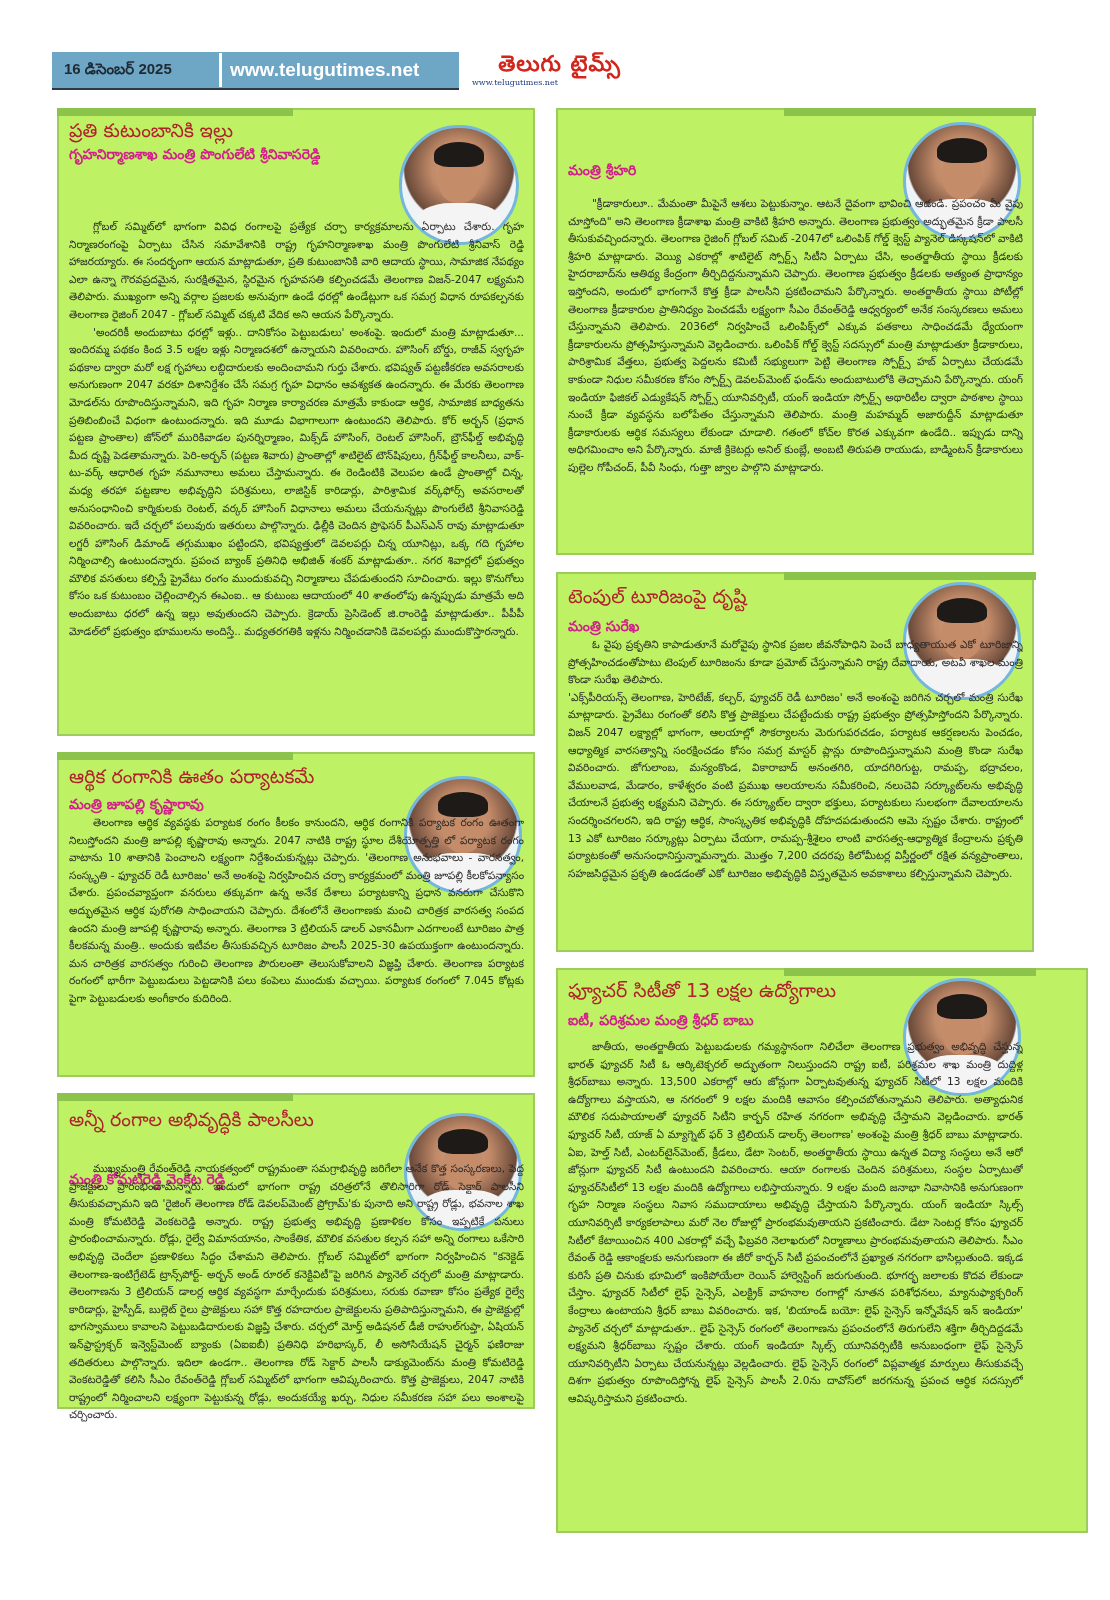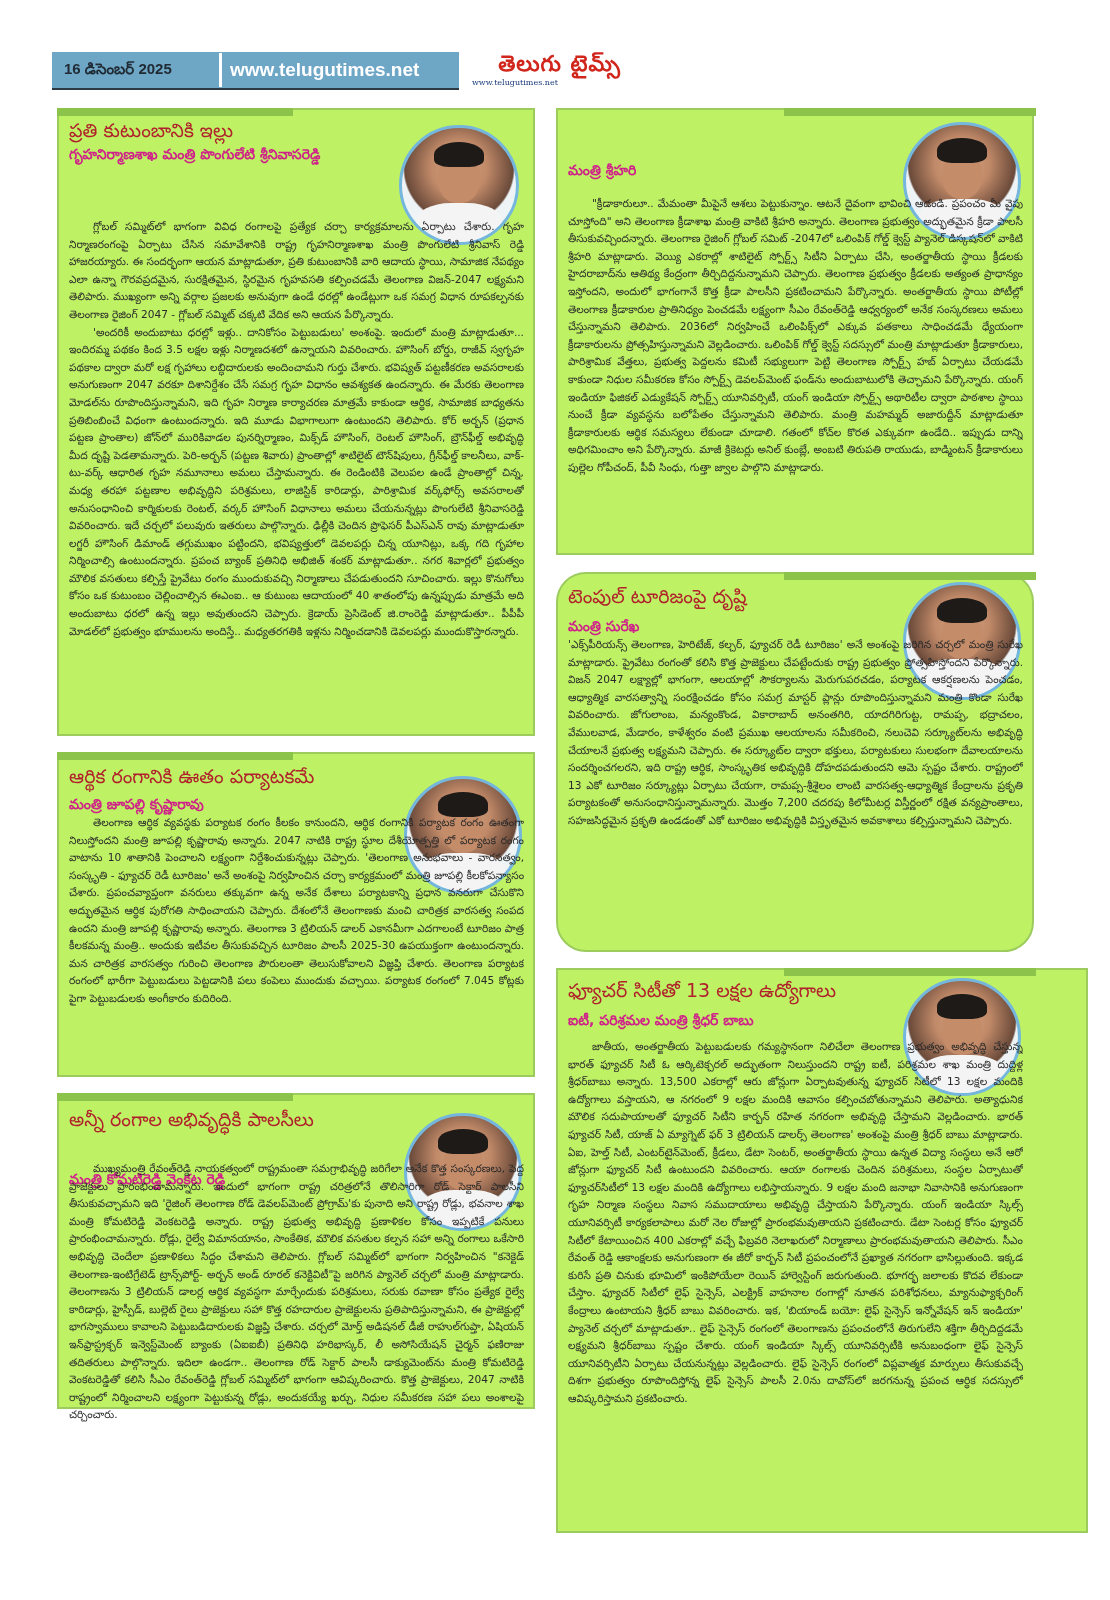--- a/index.html
+++ b/index.html
@@ -100,30 +100,31 @@
   <div class="photo" style="left:345px; top:12px; width:118px; height:118px;">
     <div class="body"></div>
       <div class="face"></div>
       <div class="hair"></div>
   </div>
   <div class="art-body" style="left:10px; top:85px; width:455px; height:355px; overflow:hidden;">
     <p>"క్రీడాకారులూ.. మేమంతా మీపైనే ఆశలు పెట్టుకున్నాం. ఆటనే దైవంగా భావించి ఆడండి. ప్రపంచం మీ వైపు చూస్తోంది" అని తెలంగాణ క్రీడాశాఖ మంత్రి వాకిటి శ్రీహరి అన్నారు. తెలంగాణ ప్రభుత్వం అద్భుతమైన క్రీడా పాలసీ తీసుకువచ్చిందన్నారు. తెలంగాణ రైజింగ్ గ్లోబల్ సమిట్ -2047లో ఒలింపిక్ గోల్డ్ క్వెస్ట్ ప్యానెల్ డిస్కషన్‌లో వాకిటి శ్రీహరి మాట్లాడారు. వెయ్యి ఎకరాల్లో శాటిలైట్ స్పోర్ట్స్ సిటీని ఏర్పాటు చేసి, అంతర్జాతీయ స్థాయి క్రీడలకు హైదరాబాద్‌ను ఆతిథ్య కేంద్రంగా తీర్చిదిద్దనున్నామని చెప్పారు. తెలంగాణ ప్రభుత్వం క్రీడలకు అత్యంత ప్రాధాన్యం ఇస్తోందని, అందులో భాగంగానే కొత్త క్రీడా పాలసీని ప్రకటించామని పేర్కొన్నారు. అంతర్జాతీయ స్థాయి పోటీల్లో తెలంగాణ క్రీడాకారుల ప్రాతినిధ్యం పెంచడమే లక్ష్యంగా సీఎం రేవంత్‌రెడ్డి ఆధ్వర్యంలో అనేక సంస్కరణలు అమలు చేస్తున్నామని తెలిపారు. 2036లో నిర్వహించే ఒలింపిక్స్‌లో ఎక్కువ పతకాలు సాధించడమే ధ్యేయంగా క్రీడాకారులను ప్రోత్సహిస్తున్నామని వెల్లడించారు. ఒలింపిక్ గోల్డ్ క్వెస్ట్ సదస్సులో మంత్రి మాట్లాడుతూ క్రీడాకారులు, పారిశ్రామిక వేత్తలు, ప్రభుత్వ పెద్దలను కమిటీ సభ్యులుగా పెట్టి తెలంగాణ స్పోర్ట్స్ హబ్ ఏర్పాటు చేయడమే కాకుండా నిధుల సమీకరణ కోసం స్పోర్ట్స్ డెవలప్‌మెంట్ ఫండ్‌ను అందుబాటులోకి తెచ్చామని పేర్కొన్నారు. యంగ్ ఇండియా ఫిజికల్ ఎడ్యుకేషన్ స్పోర్ట్స్ యూనివర్సిటీ, యంగ్ ఇండియా స్పోర్ట్స్ అథారిటీల ద్వారా పాఠశాల స్థాయి నుంచే క్రీడా వ్యవస్థను బలోపేతం చేస్తున్నామని తెలిపారు. మంత్రి మహమ్మద్ అజారుద్దీన్ మాట్లాడుతూ క్రీడాకారులకు ఆర్థిక సమస్యలు లేకుండా చూడాలి. గతంలో కోచ్‌ల కొరత ఎక్కువగా ఉండేది.. ఇప్పుడు దాన్ని అధిగమించాం అని పేర్కొన్నారు. మాజీ క్రికెటర్లు అనిల్ కుంబ్లే, అంబటి తిరుపతి రాయుడు, బాడ్మింటన్ క్రీడాకారులు పుల్లెల గోపీచంద్, పీవీ సింధు, గుత్తా జ్వాల పాల్గొని మాట్లాడారు.</p>
   </div>
 </div>
 
-<div class="article" style="left:556px; top:572px; width:478px; height:380px;border-radius:30px;">
+<div class="article" style="left:556px; top:572px; width:478px; height:380px;">
   <div class="topbar" style="left:226px; width:252px;"></div>
   <div class="art-title" style="left:10px; top:10px;">టెంపుల్ టూరిజంపై దృష్టి</div>
   <div class="art-byline" style="left:10px; top:42px;">మంత్రి సురేఖ</div>
   <div class="photo" style="left:345px; top:8px; width:118px; height:118px;">
     <div class="body"></div>
       <div class="face"></div>
       <div class="hair"></div>
   </div>
   <div class="art-body" style="left:10px; top:62px; width:455px; height:312px; overflow:hidden;">
+    <p>ఓ వైపు ప్రకృతిని కాపాడుతూనే మరోవైపు స్థానిక ప్రజల జీవనోపాధిని పెంచే బాధ్యతాయుత ఎకో టూరిజాన్ని ప్రోత్సహించడంతోపాటు టెంపుల్ టూరిజంను కూడా ప్రమోట్ చేస్తున్నామని రాష్ట్ర దేవాదాయ, అటవీ శాఖల మంత్రి కొండా సురేఖ తెలిపారు.</p>
     <p style="text-indent:0;">'ఎక్స్‌పీరియన్స్ తెలంగాణ, హెరిటేజ్, కల్చర్, ఫ్యూచర్ రెడీ టూరిజం' అనే అంశంపై జరిగిన చర్చలో మంత్రి సురేఖ మాట్లాడారు. ప్రైవేటు రంగంతో కలిసి కొత్త ప్రాజెక్టులు చేపట్టేందుకు రాష్ట్ర ప్రభుత్వం ప్రోత్సహిస్తోందని పేర్కొన్నారు. విజన్ 2047 లక్ష్యాల్లో భాగంగా, ఆలయాల్లో సౌకర్యాలను మెరుగుపరచడం, పర్యాటక ఆకర్షణలను పెంచడం, ఆధ్యాత్మిక వారసత్వాన్ని సంరక్షించడం కోసం సమగ్ర మాస్టర్ ప్లాన్లు రూపొందిస్తున్నామని మంత్రి కొండా సురేఖ వివరించారు. జోగులాంబ, మన్యంకొండ, వికారాబాద్ అనంతగిరి, యాదగిరిగుట్ట, రామప్ప, భద్రాచలం, వేములవాడ, మేడారం, కాళేశ్వరం వంటి ప్రముఖ ఆలయాలను సమీకరించి, నలుచెవి సర్క్యూట్‌లను అభివృద్ధి చేయాలనే ప్రభుత్వ లక్ష్యమని చెప్పారు. ఈ సర్క్యూట్‌ల ద్వారా భక్తులు, పర్యాటకులు సులభంగా దేవాలయాలను సందర్శించగలరని, ఇది రాష్ట్ర ఆర్థిక, సాంస్కృతిక అభివృద్ధికి దోహదపడుతుందని ఆమె స్పష్టం చేశారు. రాష్ట్రంలో 13 ఎకో టూరిజం సర్క్యూట్లు ఏర్పాటు చేయగా, రామప్ప-శ్రీశైలం లాంటి వారసత్వ-ఆధ్యాత్మిక కేంద్రాలను ప్రకృతి పర్యాటకంతో అనుసంధానిస్తున్నామన్నారు. మొత్తం 7,200 చదరపు కిలోమీటర్ల విస్తీర్ణంలో రక్షిత వన్యప్రాంతాలు, సహజసిద్ధమైన ప్రకృతి ఉండడంతో ఎకో టూరిజం అభివృద్ధికి విస్తృతమైన అవకాశాలు కల్పిస్తున్నామని చెప్పారు.</p>
   </div>
 </div>
 
 <div class="article" style="left:556px; top:968px; width:532px; height:565px;">
   <div class="topbar" style="left:226px; width:252px;"></div>
   <div class="art-title" style="left:10px; top:8px;">ఫ్యూచర్ సిటీతో 13 లక్షల ఉద్యోగాలు</div>
   <div class="art-byline" style="left:10px; top:40px;">ఐటీ, పరిశ్రమల మంత్రి శ్రీధర్ బాబు</div>
   <div class="photo" style="left:345px; top:8px; width:118px; height:118px;">
     <div class="body"></div>

